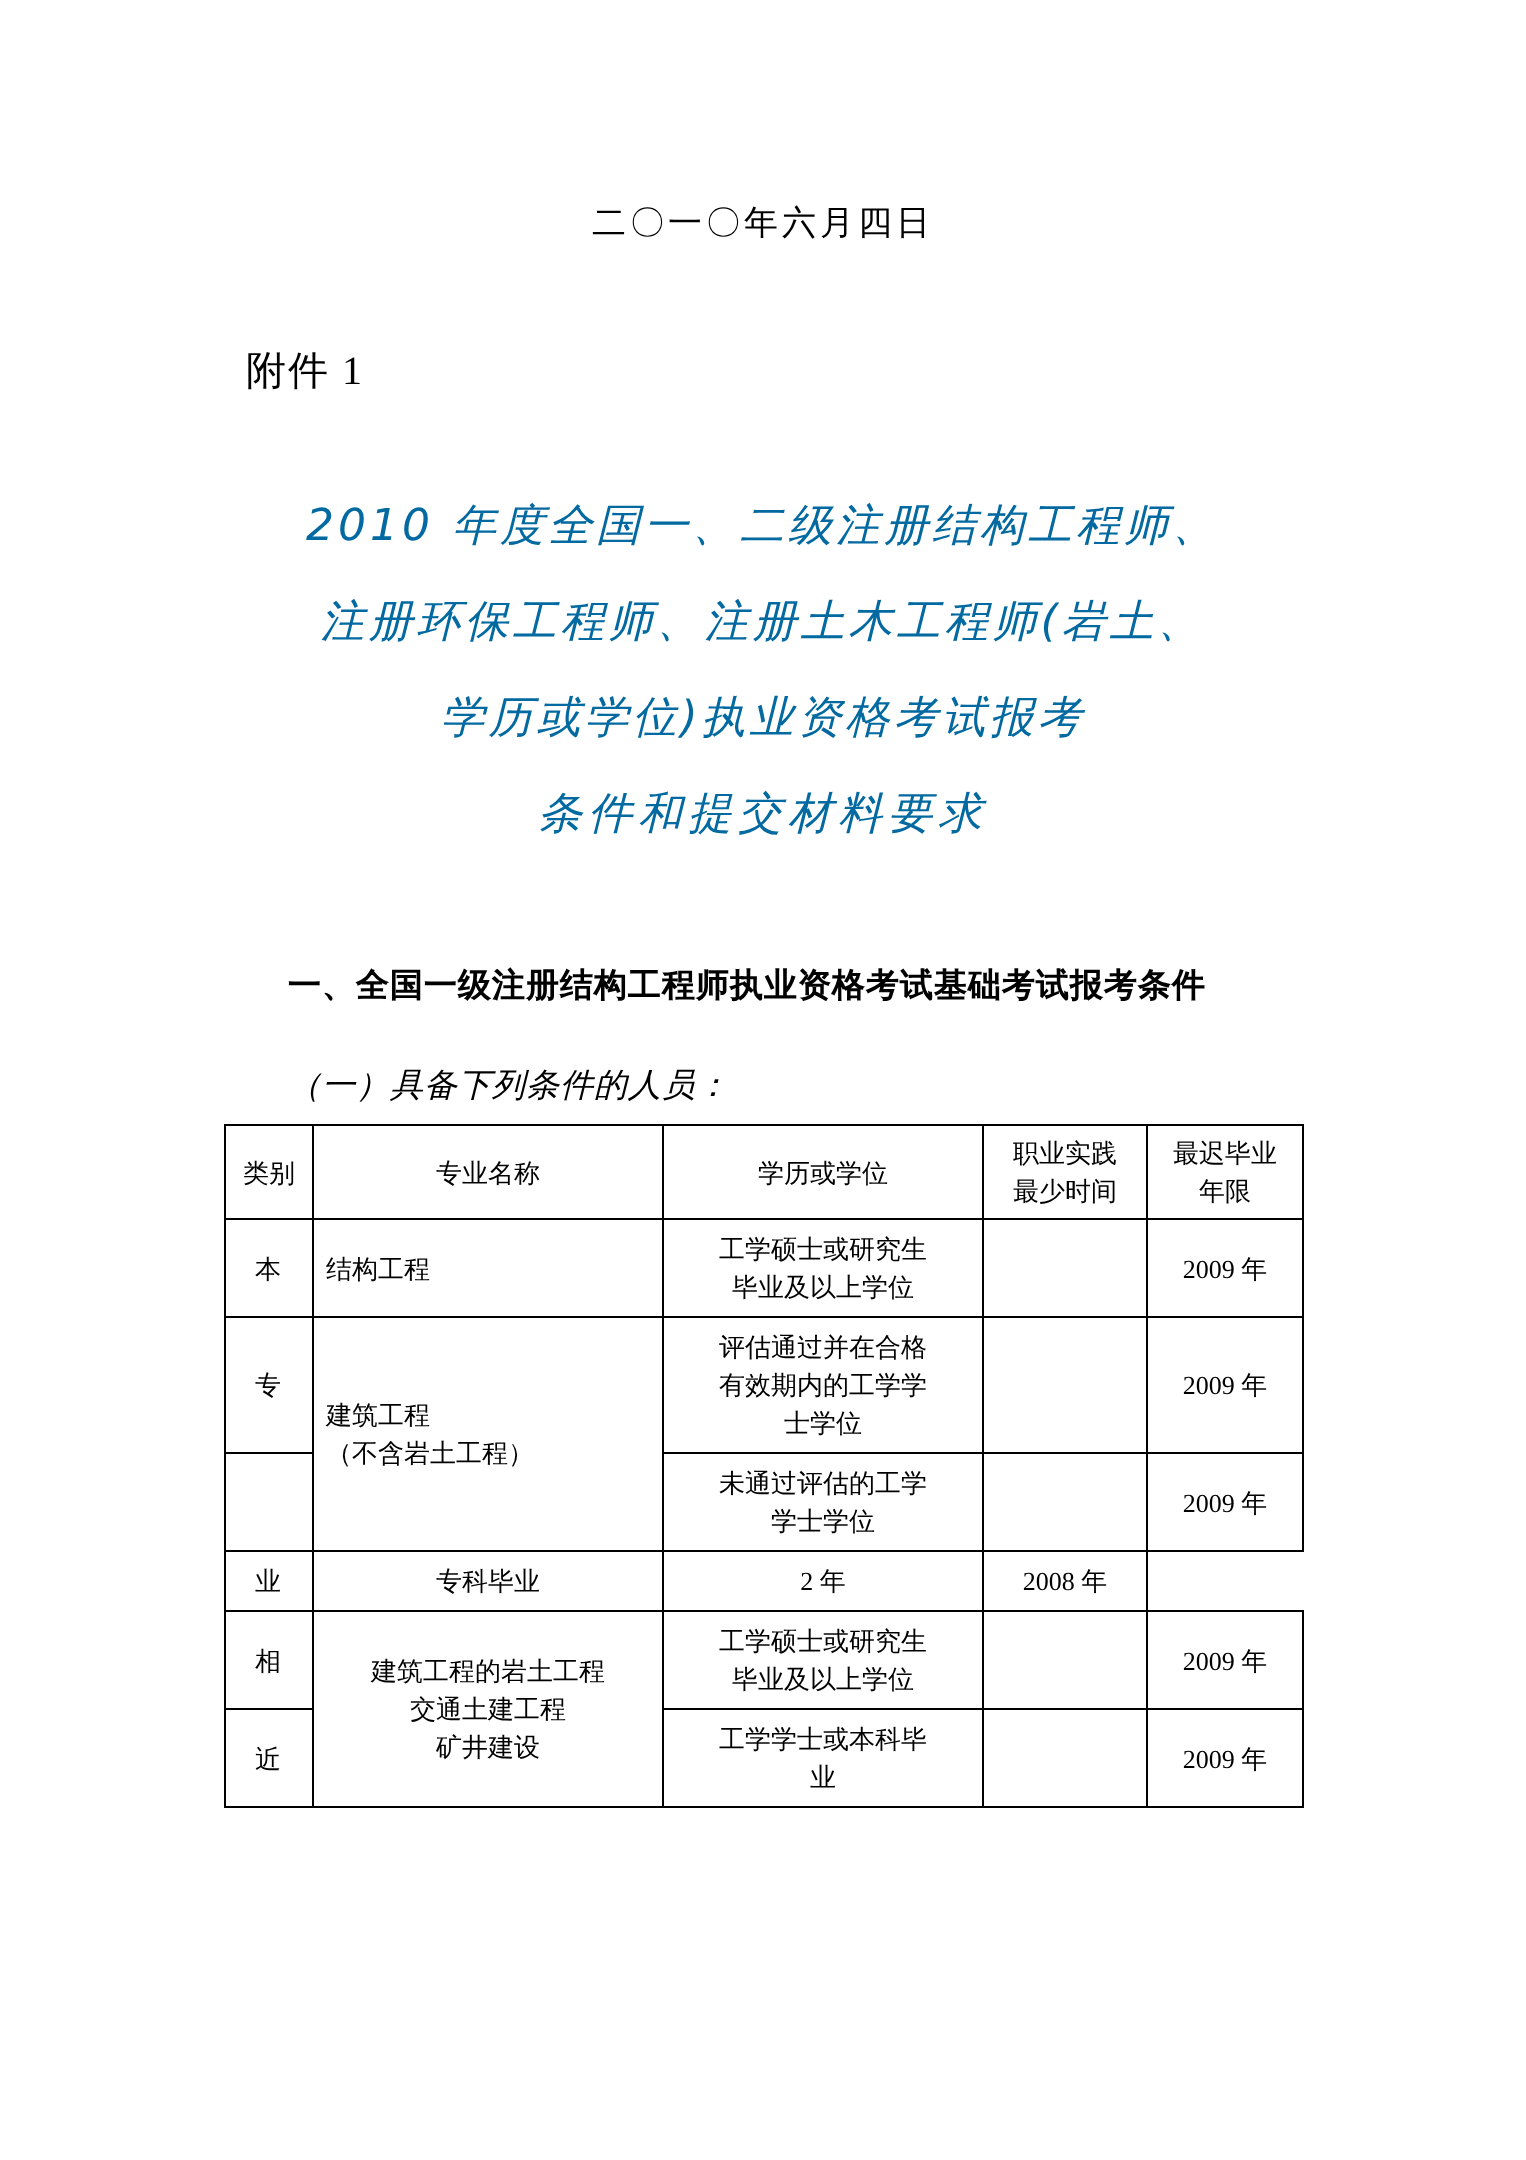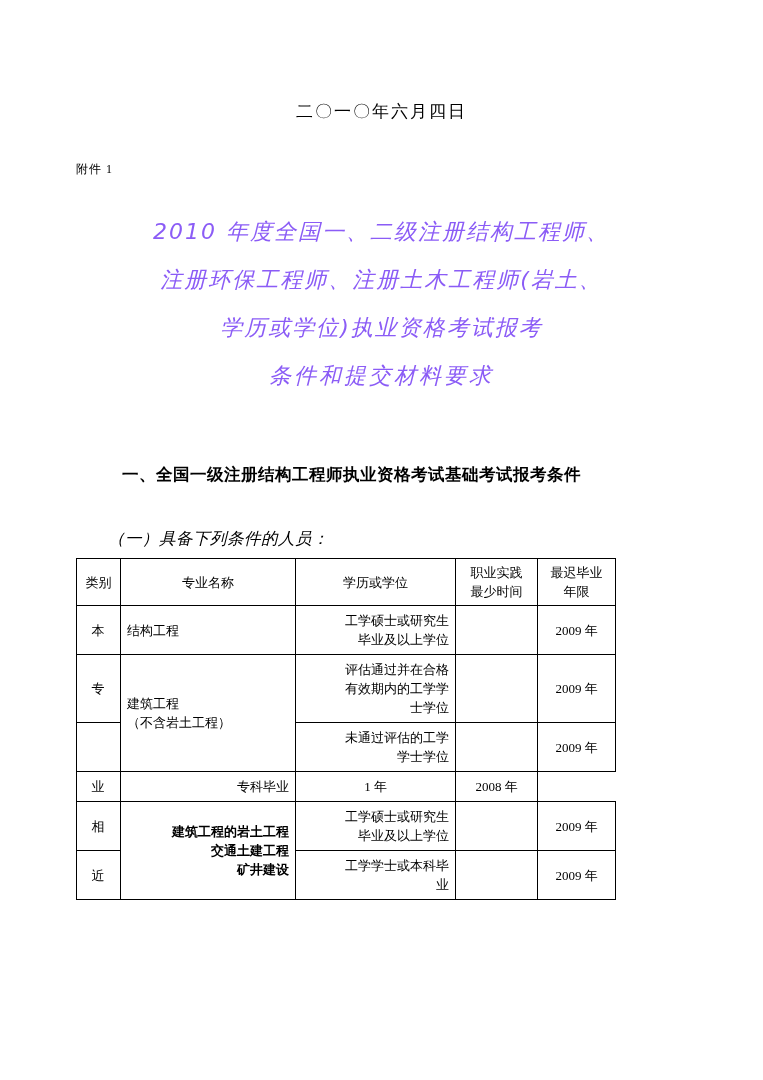--- a/index.html
+++ b/index.html
@@ -12,58 +12,58 @@
     height: 1080px;
     font-family: "Liberation Serif", "DejaVu Serif", serif;
     color: #000000;
     position: relative;
     overflow: hidden;
   }
   .page {
     width: 763px;
     height: 1080px;
     box-sizing: border-box;
-    padding: 0 76px;
+    padding: 0 112px;
     position: relative;
   }
   .date-line {
     text-align: center;
     font-size: 17px;
     letter-spacing: 2px;
     margin: 0;
     padding-top: 100px;
     font-family: "Liberation Serif", "DejaVu Serif", serif;
   }
   .attachment-label {
-    font-size: 12px;
-    margin: 0;
+    font-size: 20px;
+    margin: 11px;
     padding-top: 38px;
     padding-left: 0px;
     letter-spacing: 1px;
   }
   .doc-title {
     margin: 0;
     padding-top: 30px;
     text-align: center;
     font-size: 22px;
     font-weight: normal;
     font-family: "DejaVu Sans", "Liberation Sans", sans-serif;
     font-style: italic;
     letter-spacing: 2px;
     line-height: 48px;
-    color: #8b5cf6;
+    color: #0369a1;
   }
   .doc-title .tline {
     display: block;
     white-space: nowrap;
   }
   .doc-title .tline.l1 { letter-spacing: 2px; }
   .doc-title .tline.l4 { letter-spacing: 3px; }
   .section-head {
-    margin: 14px;
+    margin: 0;
     padding-top: 46px;
     font-size: 16.5px;
     font-weight: bold;
     line-height: 30px;
     text-indent: 32px;
     letter-spacing: 0.5px;
   }
   .sub-head {
     margin: 0;
     padding-top: 24px;
@@ -85,34 +85,34 @@
     line-height: 19px;
     padding: 5px 6px;
     vertical-align: middle;
     font-family: "Liberation Serif", "DejaVu Serif", serif;
   }
   table.req td.hdr {
     text-align: center;
     padding: 4px 4px;
   }
   .c-center { text-align: center; }
-  .c-left { text-align: right; }
+  .c-left { text-align: center; }
   .cat-cell {
     text-align: center;
     font-size: 14px;
     letter-spacing: 1px;
   }
   .colw1 { width: 44px; }
   .colw2 { width: 175px; }
   .colw3 { width: 160px; }
   .colw4 { width: 82px; }
   .colw5 { width: 78px; }
   .multi { display: block; }
   .majorcell { text-align: left; font-size: 14px; line-height: 34px; }
-  .leftcell { text-align: right; font-size: 13.5px; line-height: 30px; padding-left: 8px; font-weight: bold; }
+  .leftcell { text-align: center; font-size: 13.5px; line-height: 30px; padding-left: 8px; }
 </style>
 </head>
 <body>
 
 <div class="page">
 
   <p class="date-line">二〇一〇年六月四日</p>
 
   <p class="attachment-label">附件 1</p>
 
@@ -182,21 +182,21 @@
           <span class="multi">未通过评估的工学</span>
           <span class="multi">学士学位</span>
         </td>
         <td class="c-center"></td>
         <td class="c-center">2009 年</td>
       </tr>
 
       <tr>
         <td class="cat-cell">业</td>
         <td class="c-left">专科毕业</td>
-        <td class="c-center">1 年</td>
+        <td class="c-center">2 年</td>
         <td class="c-center">2008 年</td>
       </tr>
 
       <tr>
         <td class="cat-cell">相</td>
         <td class="leftcell" rowspan="2">
           <span class="multi">建筑工程的岩土工程</span>
           <span class="multi">交通土建工程</span>
           <span class="multi">矿井建设</span>
         </td>

